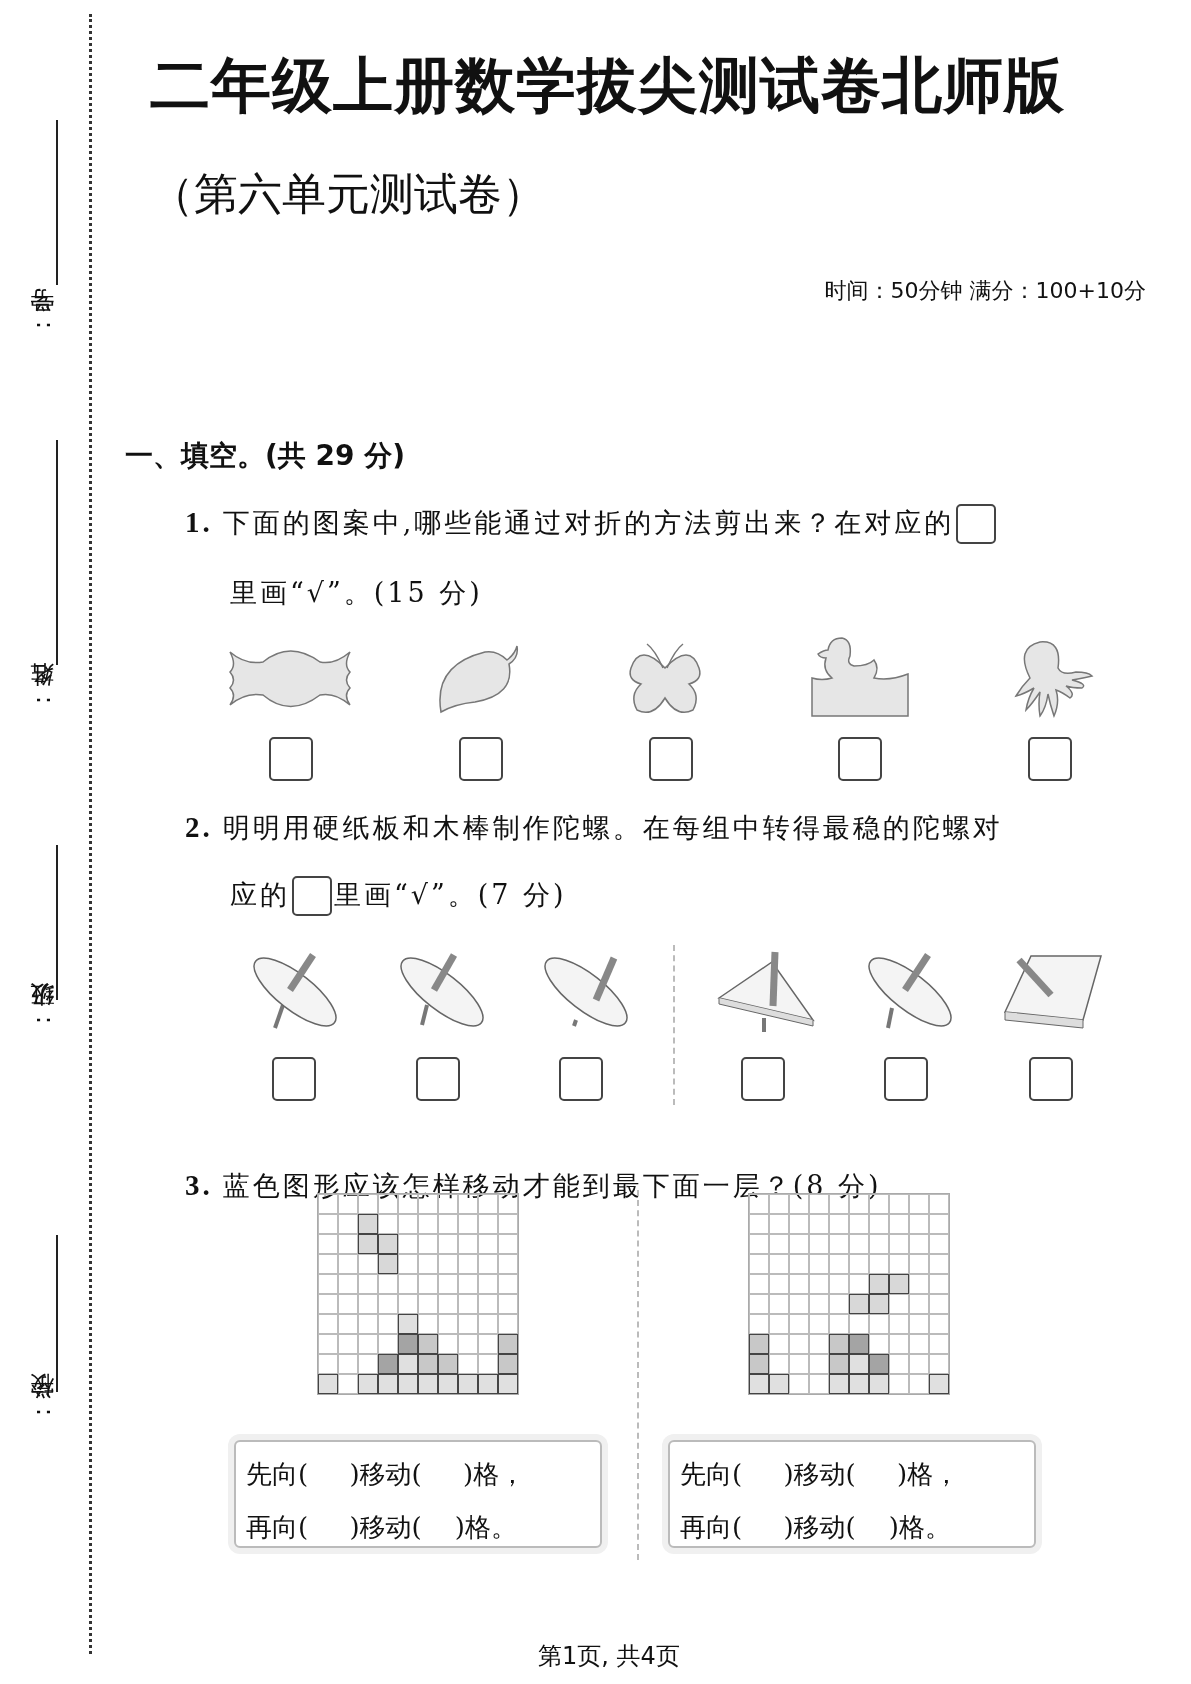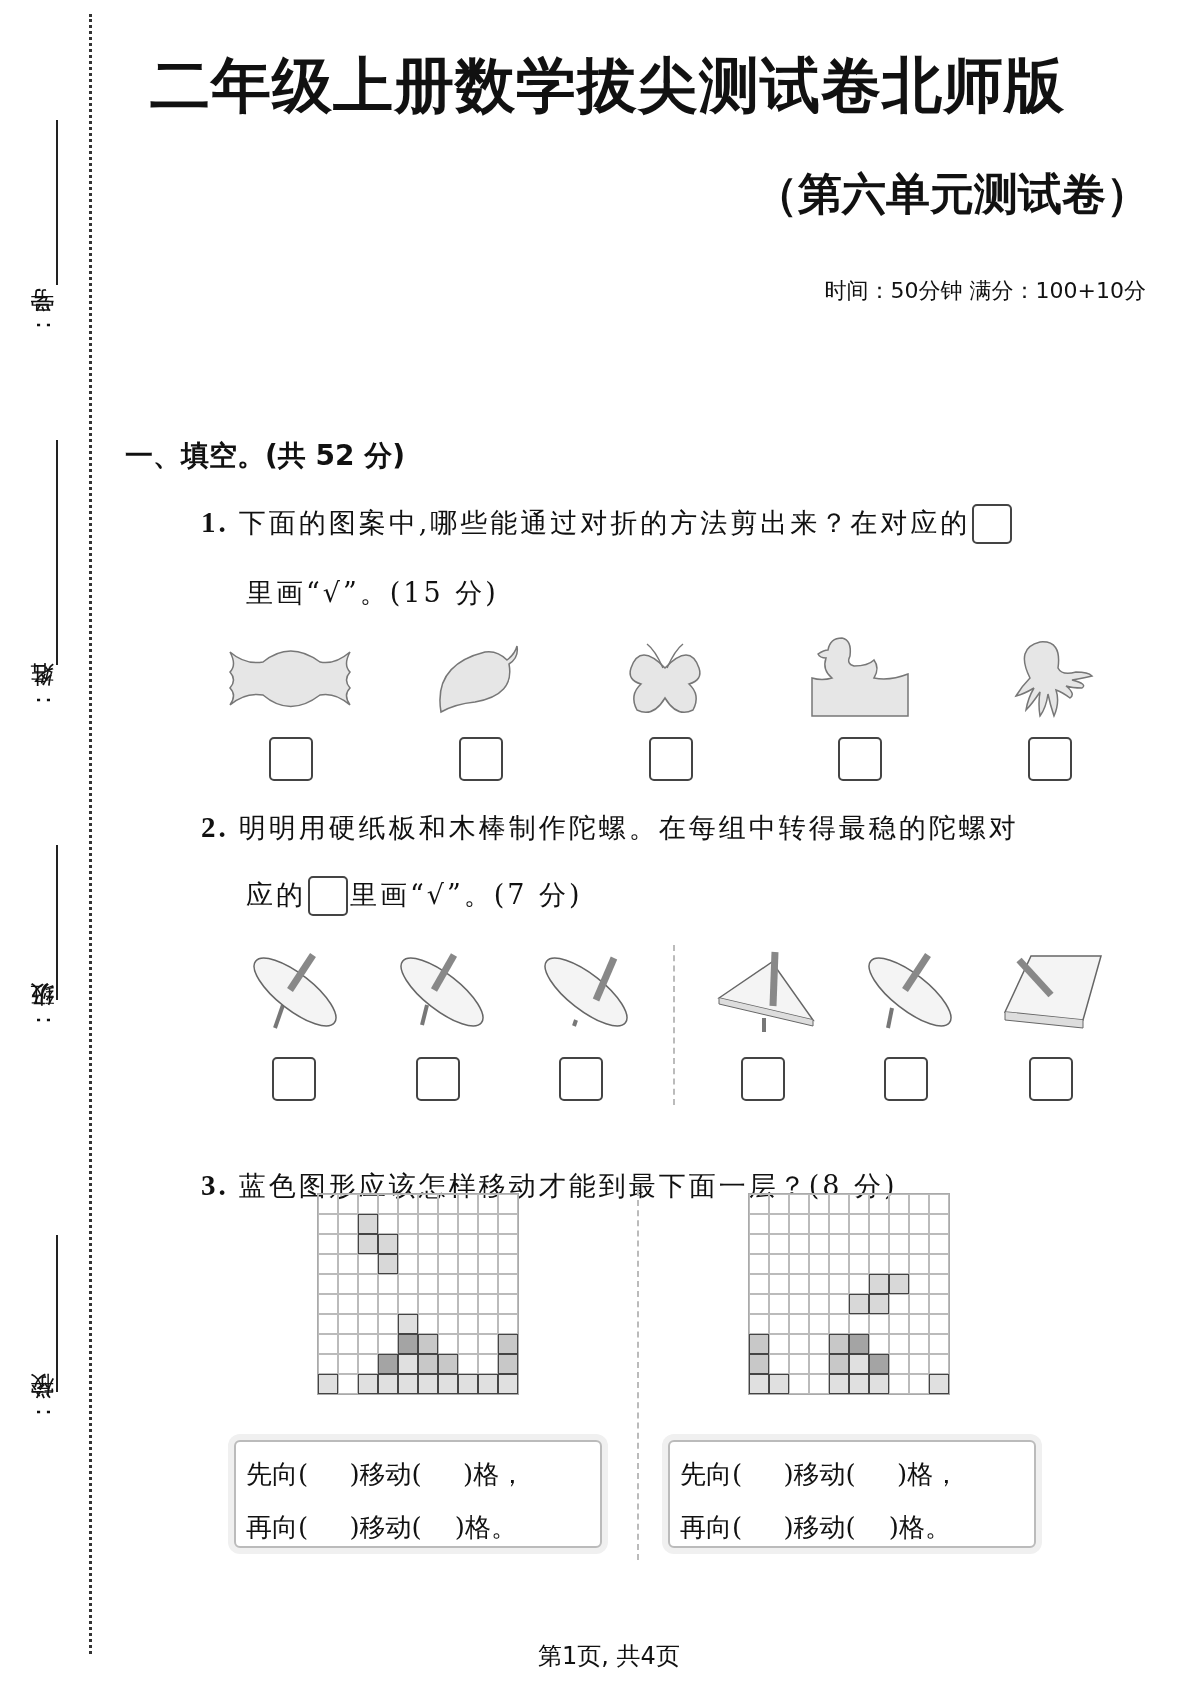--- a/index.html
+++ b/index.html
@@ -10,28 +10,28 @@
   .dash-line { position: absolute; left: 89px; top: 14px; height: 1640px; border-left: 3px dotted #333; }
   .margin-field { position: absolute; left: 26px; width: 40px; }
   .margin-field .label {
     position: absolute; left: 0; width: 40px; text-align: center;
     writing-mode: vertical-rl; transform: rotate(180deg);
     font-size: 24px; letter-spacing: 1px;
   }
   .margin-field .line { position: absolute; left: 30px; width: 2px; background: #222; }
 
   .title { position: absolute; left: 150px; top: 46px; width: 1000px; text-align: left; font-size: 60px; font-weight: bold; letter-spacing: 1px; }
-  .subtitle { position: absolute; left: 150px; top: 165px; width: 1000px; text-align: right; font-size: 44px; font-weight: bold; }
+  .subtitle { position: absolute; left: 150px; top: 165px; width: 1000px; text-align: left; font-size: 44px; font-weight: normal; }
   .time-info { position: absolute; right: 45px; top: 276px; font-size: 22px; margin-left: 40px; }
 
   table.score { position: absolute; left: 154px; top: 309px; width: 1000px; height: 114px; border-collapse: collapse; }
   table.score td { border: 2px solid #333; text-align: center; font-size: 30px; font-weight: bold; height: 57px; }
 
   .section-title { position: absolute; left: 125px; top: 437px; font-size: 28px; font-weight: bold; }
-  .q-text { position: absolute; font-family: "DejaVu Serif", "Liberation Serif", serif; font-size: 27px; letter-spacing: 3px; margin-left: 16px; }
+  .q-text { position: absolute; font-family: "DejaVu Serif", "Liberation Serif", serif; font-size: 27px; letter-spacing: 3px; }
   .q-num { font-weight: bold; font-family: "Liberation Serif", serif; font-size: 29px; margin-right: 10px; }
   .inline-box { display: inline-block; width: 40px; height: 40px; border: 2px solid #444; border-radius: 5px; vertical-align: middle; margin: 0 2px; }
 
   .checkbox { position: absolute; width: 44px; height: 44px; border: 2px solid #444; border-radius: 5px; background: #fff; }
 
   .shape { position: absolute; }
   .sep-dash { position: absolute; border-left: 2px dashed #bbb; }
 
   .grid { position: absolute; display: grid; grid-template-columns: repeat(10, 20px); grid-template-rows: repeat(10, 20px); border: 1px solid #aaa; }
   .grid .cell { border: 1px solid #bbb; width: 20px; height: 20px; }
@@ -70,21 +70,21 @@
 
 <div class="title">二年级上册数学拔尖测试卷北师版</div>
 <div class="subtitle">（第六单元测试卷）</div>
 <div class="time-info">时间：50分钟  满分：100+10分</div>
 
 <table class="score">
   <tbody>
 </tbody>
   </table>
 
-<div class="section-title">一、填空。(共 52 分)</div>
+<div class="section-title">一、填空。(共 29 分)</div>
 
 <div class="q-text" style="left:185px;top:504px;">
   <span class="q-num">1.</span><span>下面的图案中,哪些能通过对折的方法剪出来？在对应的</span><span class="inline-box"></span>
 </div>
 <div class="q-text" style="left:230px;top:575px;">里画“√”。(15 分)</div>
 
 <svg class="shape" style="left:225px;top:640px" width="130" height="75">
   <path d="M5 12 Q20 25 38 22 Q65 0 95 22 Q110 25 125 12 Q118 25 125 32 Q118 40 125 48 Q118 55 125 65 Q110 52 95 55 Q65 78 38 55 Q20 52 5 65 Q12 55 5 48 Q12 40 5 32 Q12 25 5 12Z" fill="#e6e6e6" stroke="#777" stroke-width="1.5"></path>
 </svg>
 <svg class="shape" style="left:435px;top:640px" width="90" height="80">

